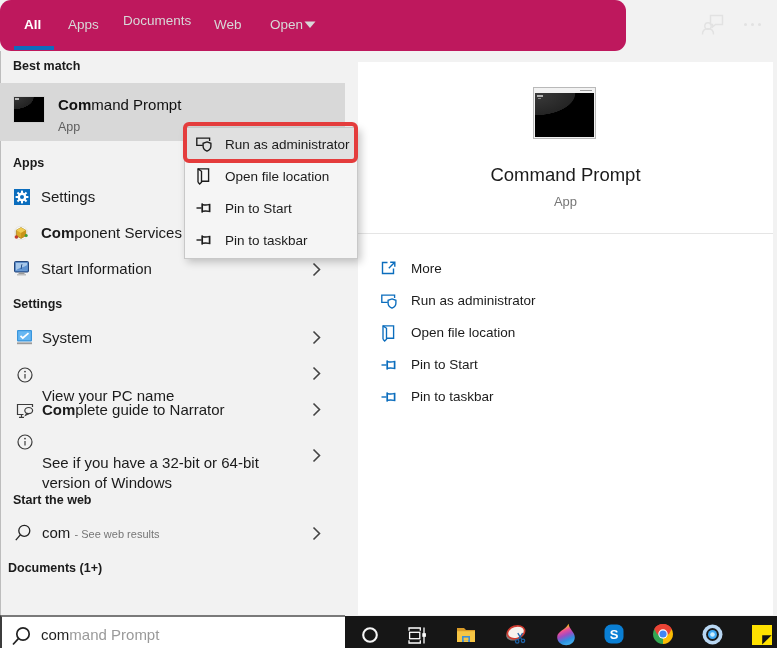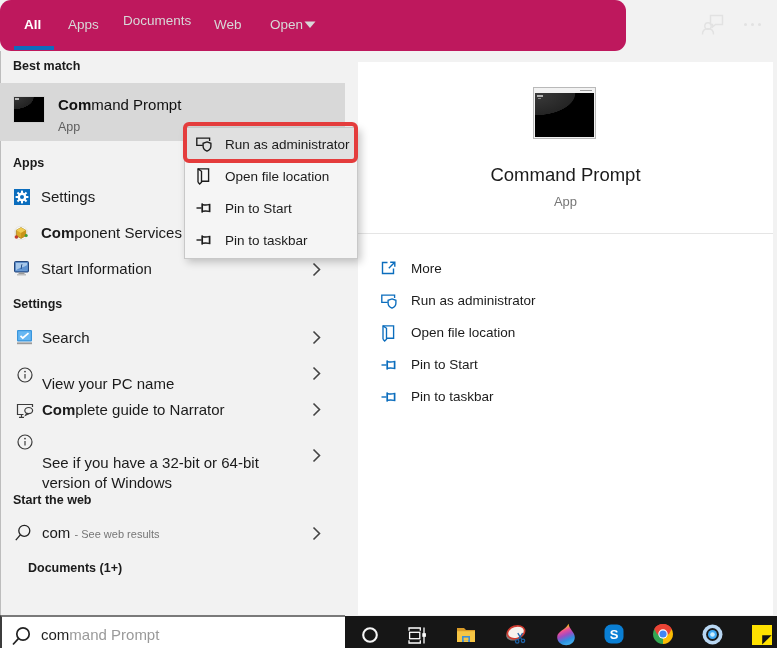--- a/index.html
+++ b/index.html
@@ -143,31 +143,31 @@
   </svg>
 
 <span class="hdr" style="left:13px;top:297px;">Settings</span>
 
 <svg class="abs" style="left:16px;top:329px;" width="17" height="17" viewBox="0 0 17 17">
   <rect x="1" y="1" width="15" height="11.5" rx="1" fill="#3a96dd"></rect>
   <rect x="2.2" y="2.2" width="12.6" height="9" fill="#67b7f2"></rect>
   <path d="M4.5 6.8 L6.8 9 L12.5 4.2" stroke="#ffffff" stroke-width="1.7" fill="none"></path>
   <rect x="1" y="13.4" width="15" height="1.8" fill="#9a9a9a"></rect>
 </svg>
-<span class="rowtxt" style="left:42px;top:329px;">Search</span>
+<span class="rowtxt" style="left:42px;top:329px;">System</span>
 <svg class="abs" style="left:312px;top:330px;" width="9" height="15" viewBox="0 0 9 15" fill="none" stroke="#444444" stroke-width="1.6">
     <path d="M1.5 1.5 L7.5 7.5 L1.5 13.5"></path>
   </svg>
 
 <svg class="abs" style="left:17px;top:367px;" width="16" height="16" viewBox="0 0 16 16" fill="none" stroke="#3c3c3c" stroke-width="1.2">
   <circle cx="8" cy="8" r="7"></circle>
   <line x1="8" y1="7" x2="8" y2="11.5"></line>
   <circle cx="8" cy="4.6" r="0.9" fill="#3c3c3c" stroke="none"></circle>
 </svg>
-<span class="rowtxt" style="left:42px;top:375px;text-align:right;">View your PC name</span>
+<span class="rowtxt" style="left:42px;top:387px;text-align:right;">View your PC name</span>
 <svg class="abs" style="left:312px;top:366px;" width="9" height="15" viewBox="0 0 9 15" fill="none" stroke="#444444" stroke-width="1.6">
     <path d="M1.5 1.5 L7.5 7.5 L1.5 13.5"></path>
   </svg>
 
 <svg class="abs" style="left:16px;top:402px;" width="18" height="17" viewBox="0 0 18 17" fill="none" stroke="#3c3c3c" stroke-width="1.2">
   <path d="M7.5 12.5 L1.5 12.5 L1.5 2.5 L16.5 2.5 L16.5 5"></path>
   <ellipse cx="12.7" cy="8.6" rx="3.9" ry="3.1"></ellipse>
   <path d="M10.8 11 L9.6 13.2 L12.8 11.7"></path>
   <line x1="5.5" y1="12.5" x2="5.5" y2="15"></line>
   <line x1="3" y1="15.4" x2="8" y2="15.4"></line>
@@ -191,21 +191,21 @@
 
 <svg class="abs" style="left:15px;top:524px;" width="17" height="18" viewBox="0 0 17 18" fill="none" stroke="#222222" stroke-width="1.3">
   <circle cx="9.3" cy="6.8" r="5.5"></circle>
   <line x1="5.3" y1="10.9" x2="0.8" y2="16.2"></line>
 </svg>
 <span class="rowtxt" style="left:42px;top:524px;">com <span style="font-size:11px;color:#767676;">- See web results</span></span>
 <svg class="abs" style="left:312px;top:526px;" width="9" height="15" viewBox="0 0 9 15" fill="none" stroke="#444444" stroke-width="1.6">
     <path d="M1.5 1.5 L7.5 7.5 L1.5 13.5"></path>
   </svg>
 
-<span class="hdr" style="left:28px;top:561px;">Documents (1+)</span>
+<span class="hdr" style="left:8px;top:561px;">Documents (1+)</span>
 
 <div class="abs" style="left:184px;top:127px;width:174px;height:132px;background:#f5f5f5;border:1px solid #c8c8c8;box-shadow:3px 3px 8px rgba(0,0,0,0.22);"></div>
 <div class="abs" style="left:185px;top:128px;width:172px;height:32px;background:#e0e0e0;"></div>
 
 <svg class="abs" style="left:196px;top:136px;" width="16" height="16" viewBox="0 0 16 16" fill="none" stroke="#1b1b1b" stroke-width="1.35">
   <path d="M6.8 9.3 L0.8 9.3 L0.8 2.1 L13.6 2.1 L13.6 4.9"></path>
   <path d="M11 5.9 L14.9 7.3 L14.9 10.3 C14.9 12.5 13.2 14.2 11 15.1 C8.8 14.2 7.1 12.5 7.1 10.3 L7.1 7.3 Z"></path>
 </svg>
 <span class="mtxt" style="left:225px;top:137px;">Run as administrator</span>
 

